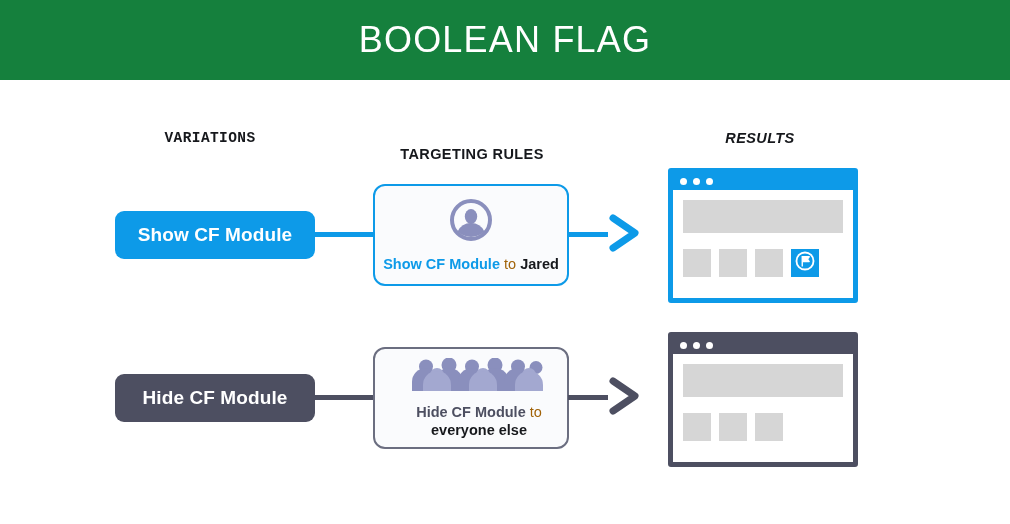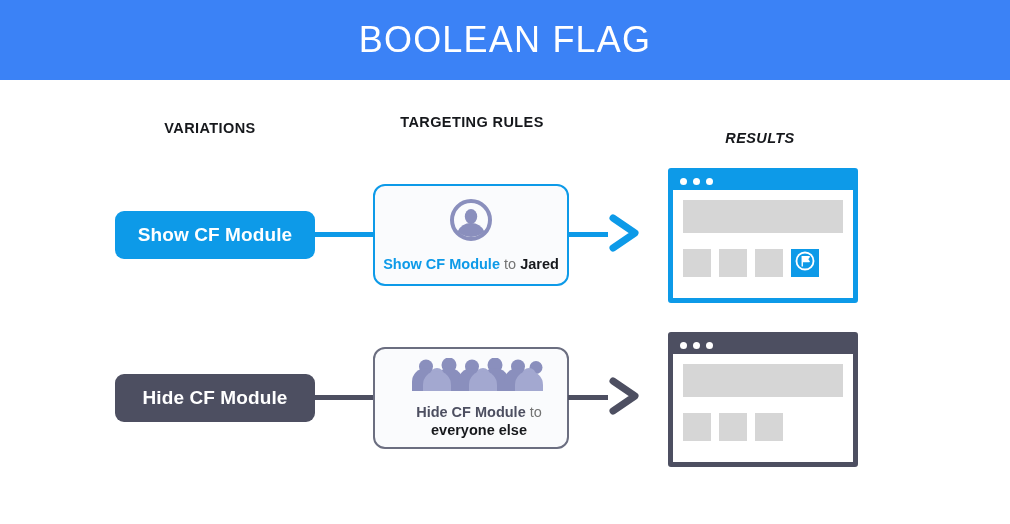--- a/index.html
+++ b/index.html
@@ -13,21 +13,21 @@
     font-family: "Liberation Sans", sans-serif;
     overflow: hidden;
     position: relative;
   }
 
   
   .header-band {
     position: absolute;
     left: 0; top: 0;
     width: 1010px; height: 80px;
-    background: #3b82f6;
+    background: #15803d;
     display: flex;
     align-items: center;
     justify-content: center;
   }
   .header-title {
     color: #ffffff;
     font-size: 36px;
     font-weight: 400;
     letter-spacing: 1.2px;
     font-family: "Liberation Sans", sans-serif;
@@ -36,22 +36,22 @@
   
   .col-header {
     position: absolute;
     font-size: 14.5px;
     font-weight: bold;
     color: #16181c;
     letter-spacing: 0.4px;
     text-align: center;
     white-space: nowrap;
   }
-  #col-variations { left: 110px; top: 120px; width: 200px; }
-  #col-targeting  { left: 372px; top: 114px; width: 200px; }
+  #col-variations { left: 110px; top: 130px; width: 200px; font-family: Liberation Mono, monospace; }
+  #col-targeting  { left: 372px; top: 146px; width: 200px; }
   #col-results    { left: 660px; top: 130px; width: 200px; font-style: italic; }
 
   
   .connector {
     position: absolute;
     height: 5px;
   }
   .connector.blue { background: #0d9ae8; }
   .connector.grey { background: #4d4f61; }
 
@@ -91,21 +91,21 @@
   .rule-text {
     text-align: center;
     font-size: 14.5px;
     line-height: 18px;
     color: #16181c;
     font-weight: normal;
   }
   .rule-text .flag-blue { color: #0d9ae8; font-weight: bold; }
   .rule-text .flag-grey { color: #4d4f61; font-weight: bold; }
   .rule-text .target    { color: #16181c; font-weight: bold; text-align: center; }
-  .rule-text .to        { color: #737373; font-weight: normal; }
+  .rule-text .to        { color: #a16207; font-weight: normal; }
 
   
   .arrow { position: absolute; }
 
   
   .browser {
     position: absolute;
     width: 190px;
     height: 135px;
     box-sizing: border-box;

